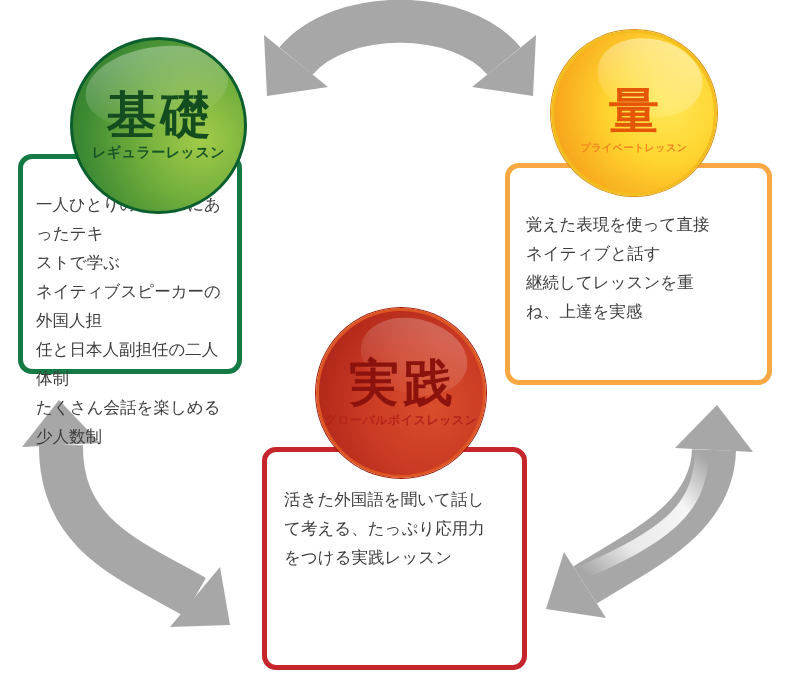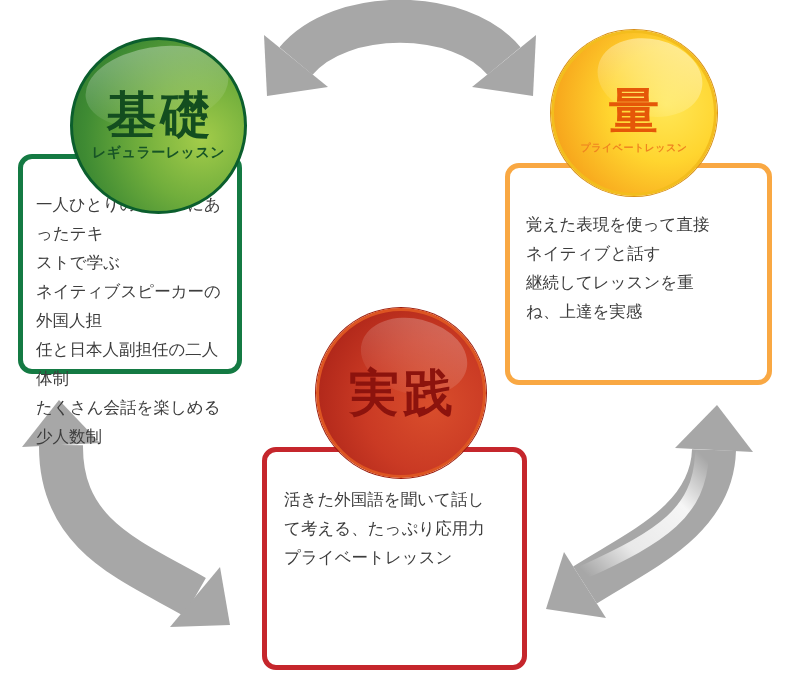--- a/index.html
+++ b/index.html
@@ -129,33 +129,34 @@
   <div class="box b-yellow">
     <p class="box-text">覚えた表現を使って直接
 ネイティブと話す
 継続してレッスンを重
 ね、上達を実感</p>
   </div>
 
   <div class="box b-red">
     <p class="box-text">活きた外国語を聞いて話し
 て考える、たっぷり応用力
-プライベートレッスン</p>
+をつける実践レッスン</p>
   </div>
 
   <div class="circle c-green">
     <span class="gloss"></span>
     <span class="kanji">基礎</span>
     <span class="sub">レギュラーレッスン</span>
   </div>
 
   <div class="circle c-yellow">
     <span class="gloss"></span>
     <span class="kanji">量</span>
     <span class="sub">プライベートレッスン</span>
   </div>
 
   <div class="circle c-red">
     <span class="gloss"></span>
     <span class="kanji">実践</span>
+    <span class="sub">グローバルボイスレッスン</span>
   </div>
 
 </div>
 
 </body></html>

